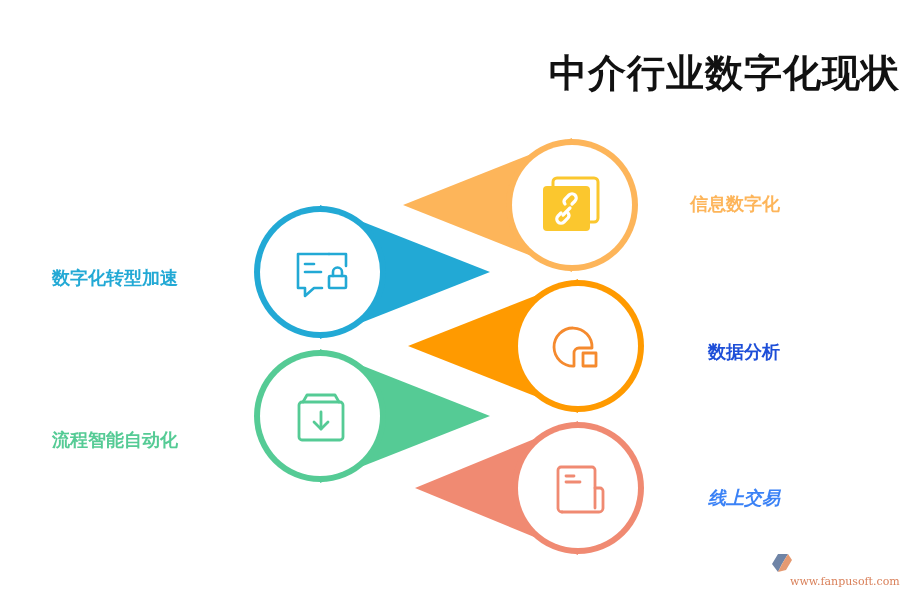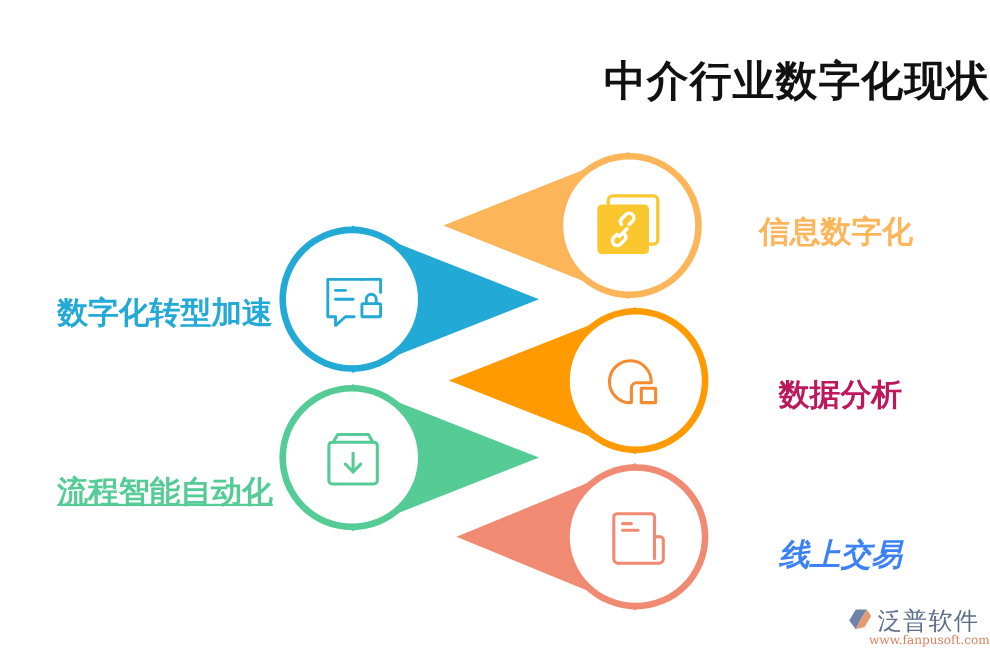--- a/index.html
+++ b/index.html
@@ -1,19 +1,19 @@
 <!DOCTYPE html>
 <html><head>
 <meta charset="utf-8">
 <style>
   html,body{margin:0;padding:0;background:#ffffff;}
   body{width:900px;height:600px;position:relative;overflow:hidden;font-family:"DejaVu Sans","Liberation Sans",sans-serif;}
   .title{position:absolute;left:0;top:48px;width:100%;text-align:right;font-size:38px;font-weight:bold;color:#111111;letter-spacing:1px;}
   svg.diagram{position:absolute;left:0;top:0;}
-  .label{position:absolute;font-size:28px;font-weight:bold;white-space:nowrap;text-align:center;}
+  .label{position:absolute;font-size:18px;font-weight:bold;white-space:nowrap;text-align:center;}
   .logo{position:absolute;left:768px;top:550px;width:130px;height:40px;}
   .logo-cn{position:absolute;left:30px;top:0;font-size:22px;color:#5A6E8C;letter-spacing:1px;}
   .logo-url{position:absolute;left:6px;top:25px;font-size:11px;color:#D9805A;font-family:"DejaVu Serif","Liberation Serif",serif;margin-left:16px;}
 </style>
 </head>
 <body>
 
 <div class="title">中介行业数字化现状</div>
 
 <svg class="diagram" width="900" height="600" viewBox="0 0 900 600">
@@ -77,24 +77,23 @@
       <path d="M562,512 h37 a4,4 0 0 0 4,-4 v-17 a3,3 0 0 0 -3,-3 h-5"></path>
       <path d="M562,512 a4,4 0 0 1 -4,-4 v-38 a3,3 0 0 1 3,-3 h31 a3,3 0 0 1 3,3 v38"></path>
       <path d="M566,476 h8"></path>
       <path d="M566,482 h14"></path>
     </g>
   </g>
 </svg>
 
 <div class="label" style="left:690px;top:192px;color:#FDB55A;">信息数字化</div>
 <div class="label" style="left:52px;top:266px;color:#22A9D5;font-family:Liberation Mono, monospace;">数字化转型加速</div>
-<div class="label" style="left:708px;top:340px;color:#be185d;">数据分析</div>
-<div class="label" style="left:52px;top:428px;color:#55CB95;text-decoration:underline;">流程智能自动化</div>
+<div class="label" style="left:708px;top:340px;color:#1d4ed8;">数据分析</div>
+<div class="label" style="left:52px;top:428px;color:#55CB95;">流程智能自动化</div>
 <div class="label" style="left:708px;top:486px;color:#3b82f6;font-style:italic;">线上交易</div>
 
 <div class="logo">
   <svg width="28" height="24" viewBox="0 0 28 24" style="position:absolute;left:0;top:2px;">
     <polygon points="4,12 10,2 20,2 14,12 10,20" fill="#6F84A6"></polygon>
     <polygon points="14,12 20,2 24,8 18,18 10,20" fill="#E59A72"></polygon>
   </svg>
-  <div class="logo-cn">泛普软件</div>
   <div class="logo-url">www.fanpusoft.com</div>
 </div>
 
 </body></html>

